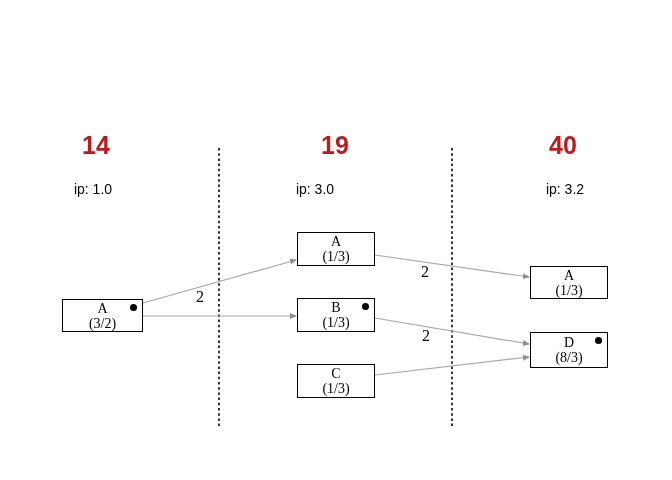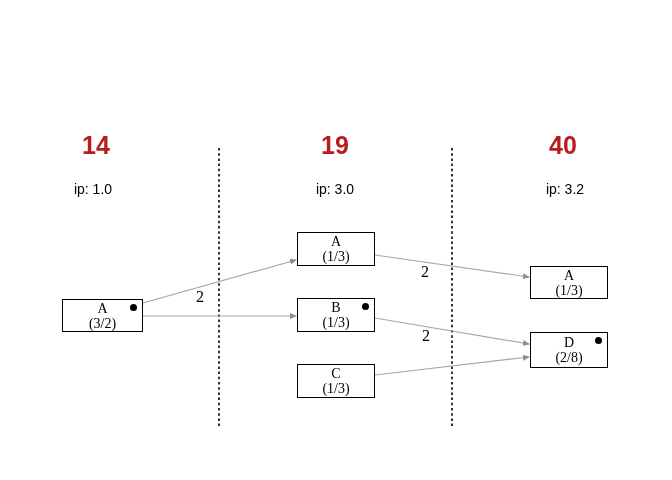--- a/index.html
+++ b/index.html
@@ -73,21 +73,21 @@
   #node-1 { left: 297px; top: 232px; width: 78px; height: 34px; }
   #node-2 { left: 297px; top: 298px; width: 78px; height: 34px; }
   #node-3 { left: 297px; top: 364px; width: 78px; height: 34px; }
   #node-4 { left: 530px; top: 266px; width: 78px; height: 33px; }
   #node-5 { left: 530px; top: 332px; width: 78px; height: 36px; }
   
   #col-title-0 { left: 96px;  top: 133px; }
   #col-title-1 { left: 335px; top: 133px; }
   #col-title-2 { left: 563px; top: 133px; }
   #col-ip-0 { left: 93px; top: 182px; }
-  #col-ip-1 { left: 335px; top: 182px; }
+  #col-ip-1 { left: 315px; top: 182px; }
   #col-ip-2 { left: 565px; top: 182px; }
   
   #edge-label-0 { left: 200px; top: 289px; }
   #edge-label-2 { left: 425px; top: 264px; }
   #edge-label-3 { left: 426px; top: 328px; }
 </style>
 </head>
 <body>
 
 <div class="canvas">
@@ -135,20 +135,20 @@
     <span>C</span>
     <span>(1/3)</span>
   </div>
   <div class="node" id="node-4">
     <span>A</span>
     <span>(1/3)</span>
   </div>
   <div class="node" id="node-5">
     <span class="dot"></span>
     <span>D</span>
-    <span>(2/8)</span>
+    <span>(8/3)</span>
   </div>
 
   <div class="edge-label" id="edge-label-0">2</div>
   <div class="edge-label" id="edge-label-2">2</div>
   <div class="edge-label" id="edge-label-3">2</div>
 
 </div>
 
 </body></html>

